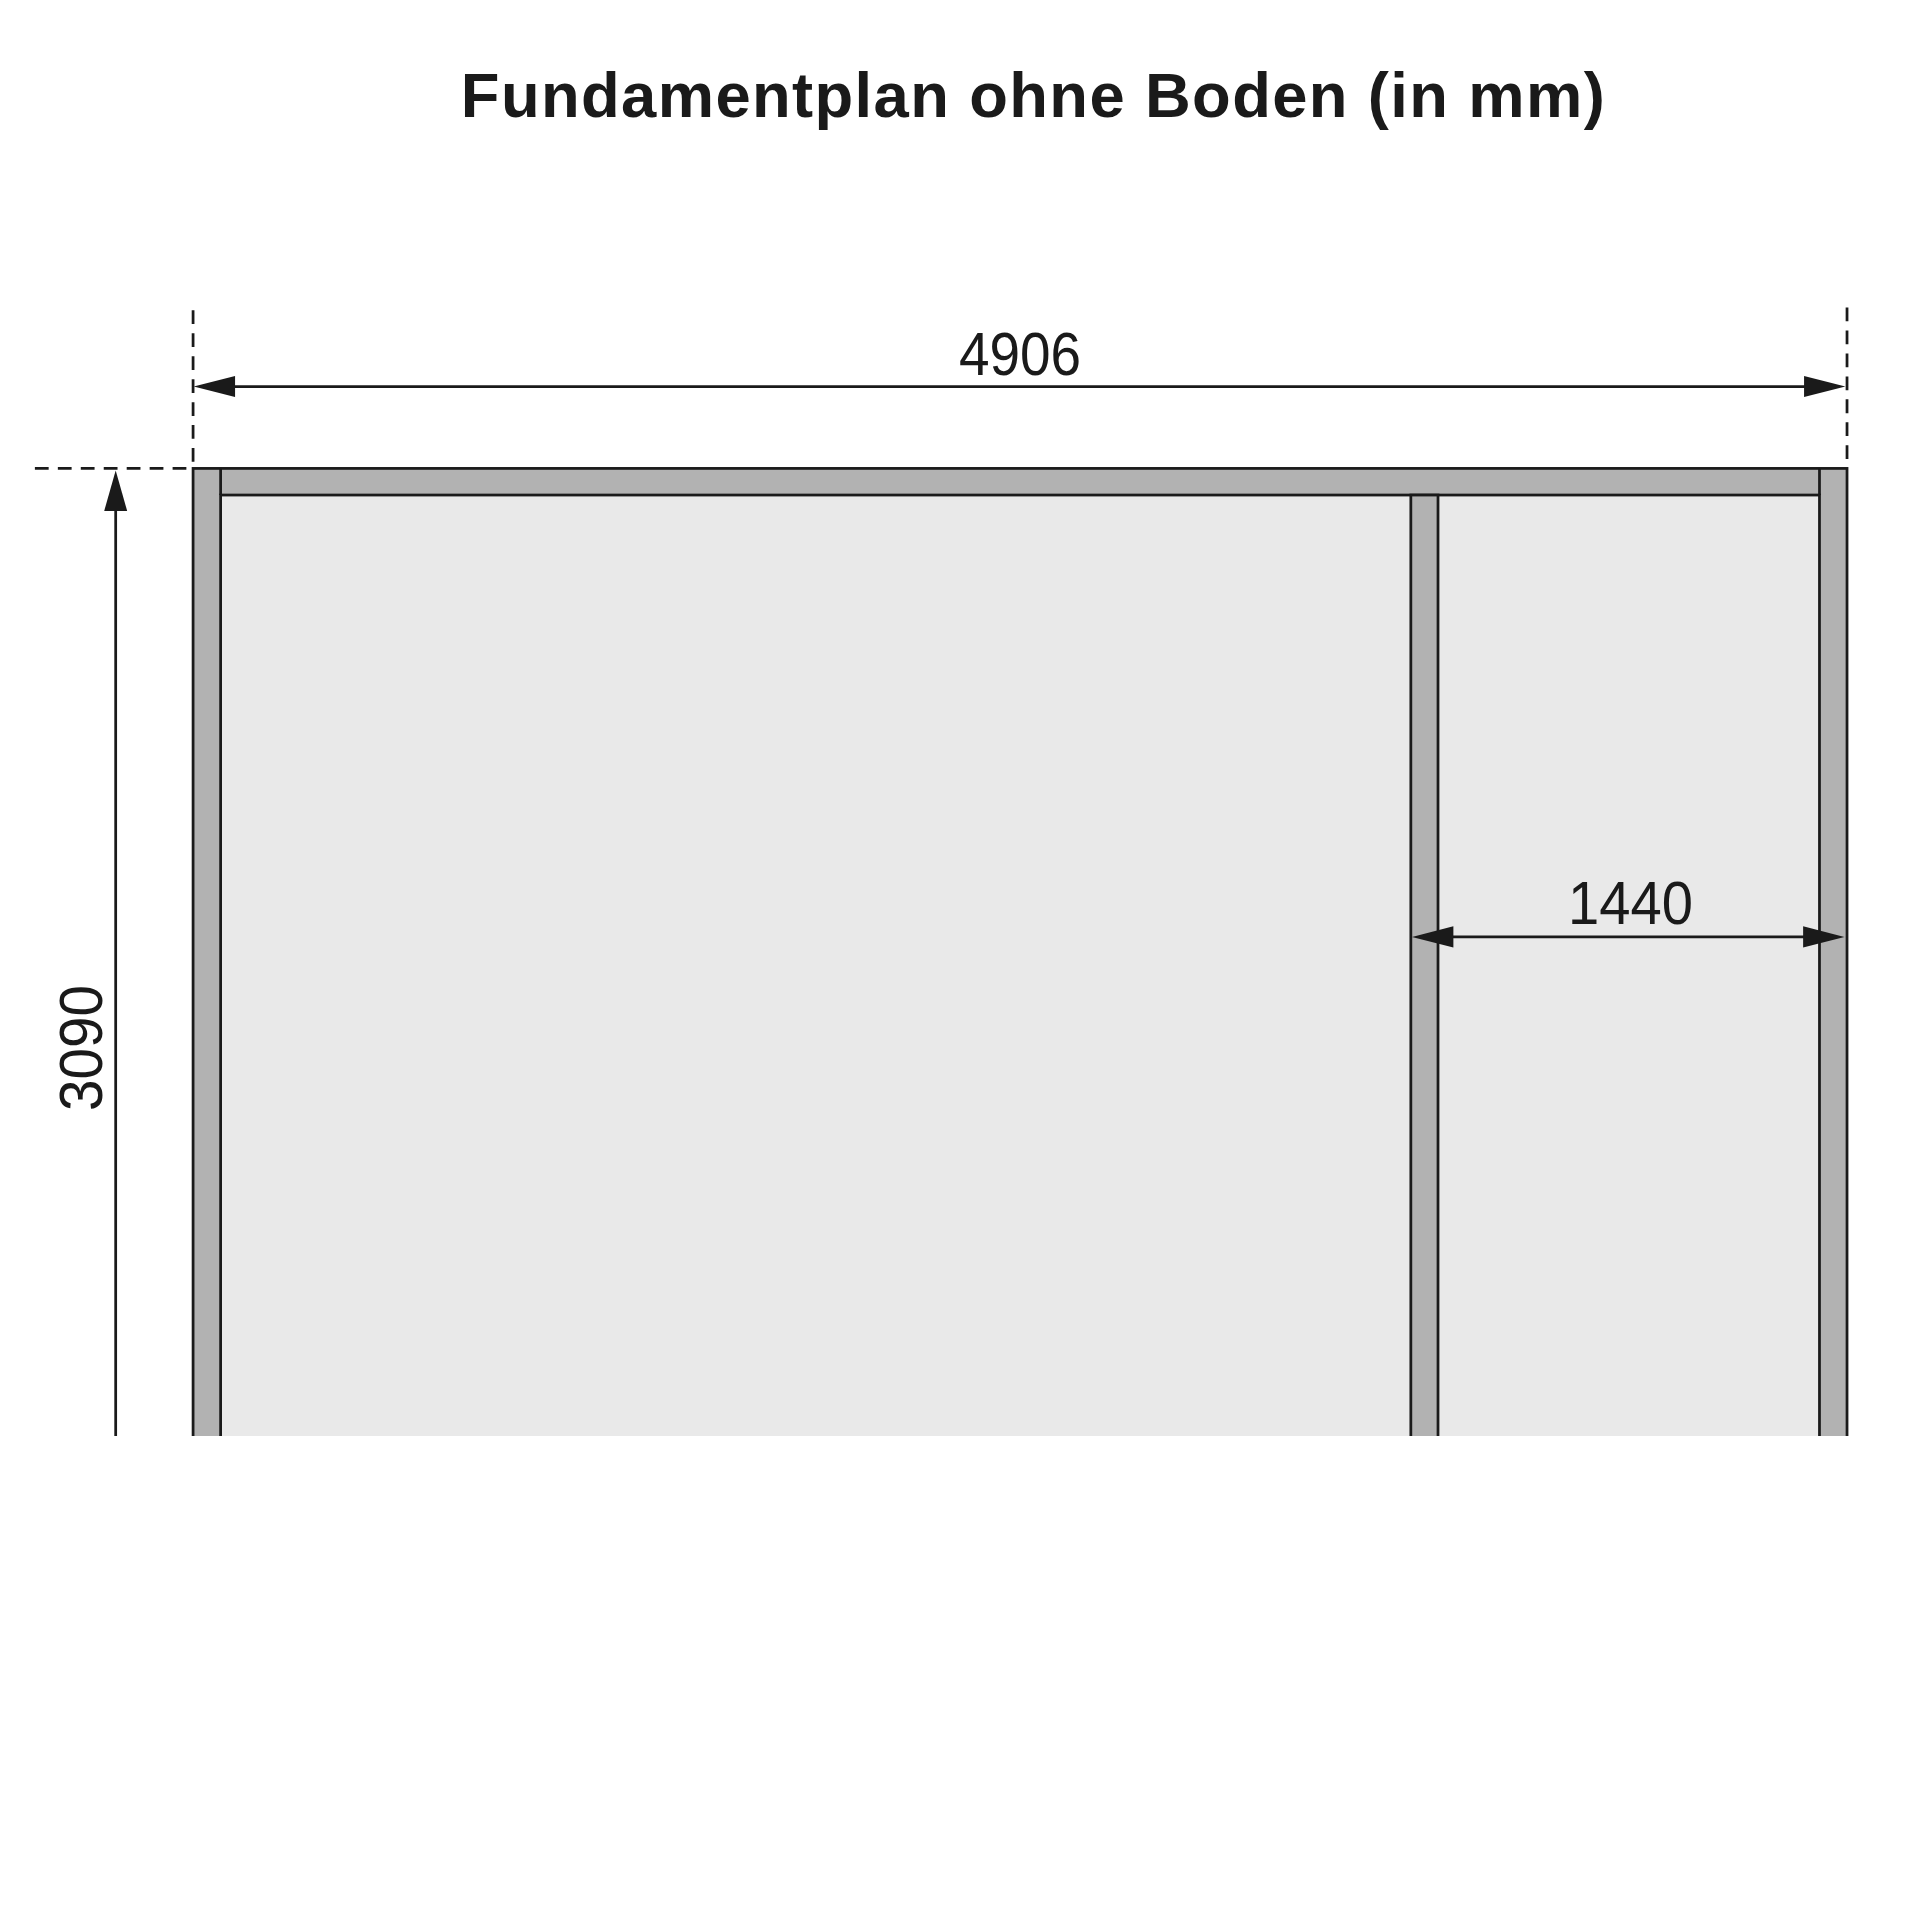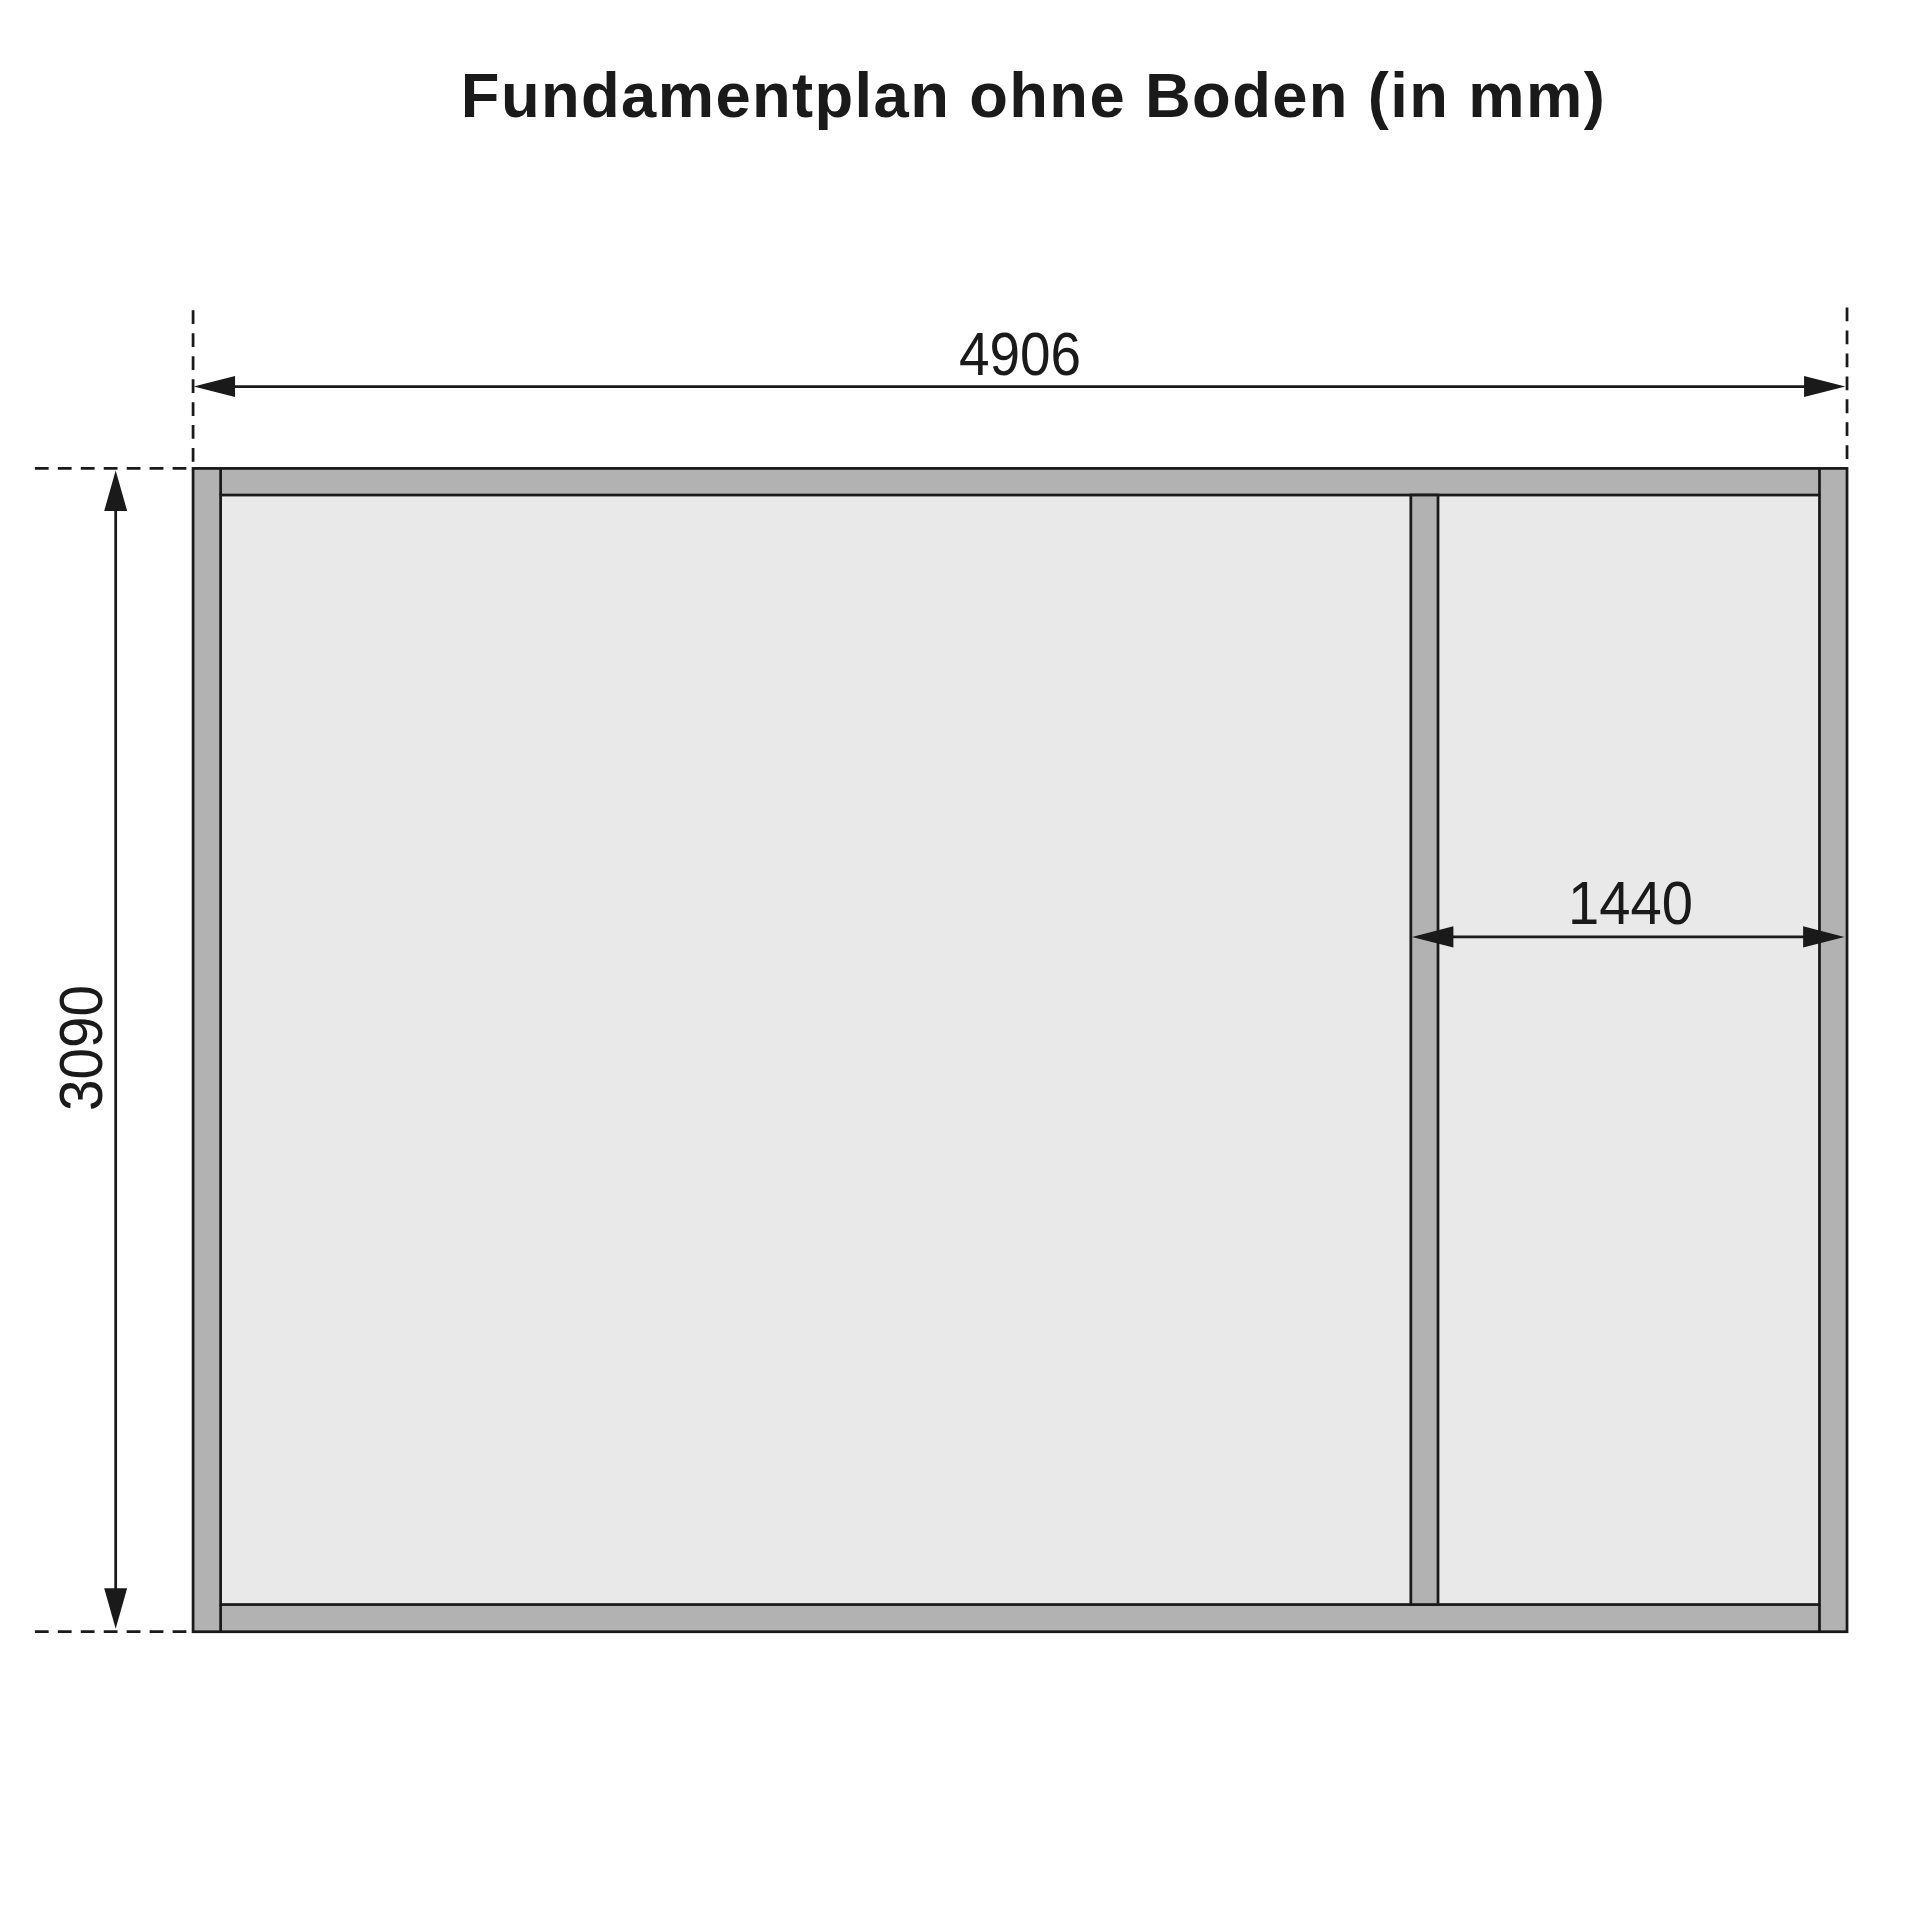--- a/index.html
+++ b/index.html
@@ -1,16 +1,16 @@
 <!DOCTYPE html>
 <html style="font-size:14.7px"><head>
 <meta charset="utf-8">
 <style>
   html,body{margin:0;padding:0;background:#ffffff;}
-  #page{width:1928px;height:1928px;position:relative;background:#ffffff;font-family:"Liberation Sans", sans-serif;}
+  #page{width:1928px;height:1436px;position:relative;background:#ffffff;font-family:"Liberation Sans", sans-serif;}
   svg{display:block;}
 </style>
 </head>
 <body>
 <div id="page">
 <svg width="1928" height="1928" viewBox="0 0 2100 2100">
 
   <g>
     <text x="502" y="127" font-family="Liberation Sans, sans-serif" font-size="69" font-weight="bold" fill="#1a1a1a" textLength="1246" lengthAdjust="spacing">Fundamentplan ohne Boden (in mm)</text>
   </g>

